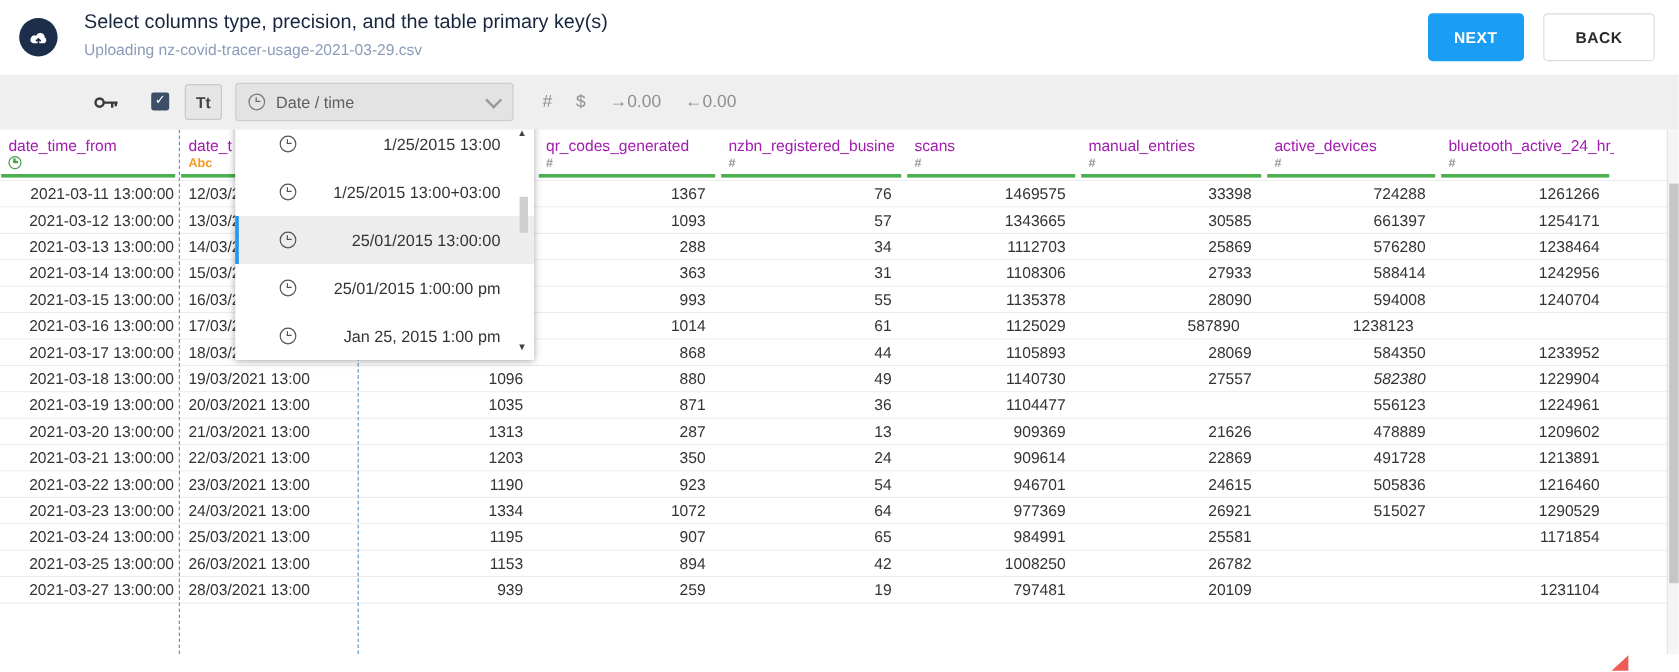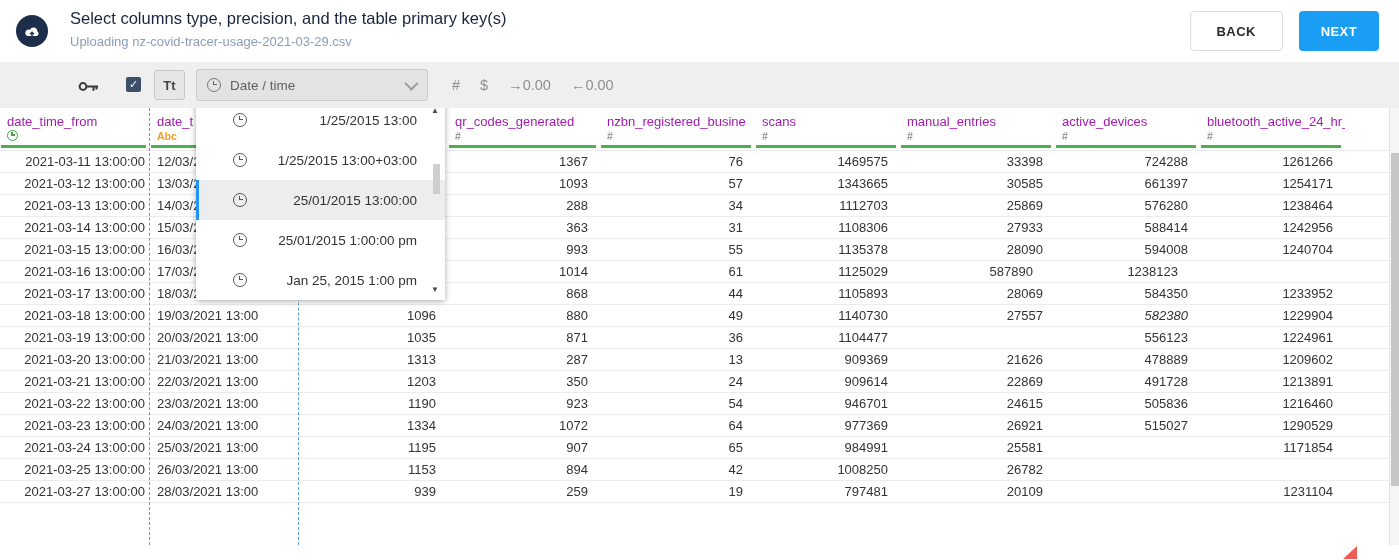--- a/index.html
+++ b/index.html
@@ -95,22 +95,22 @@
   <div class="app-header">
     <div class="upload-icon">
       <svg width="18" height="15" viewBox="0 0 24 19">
         <path d="M19 9a5 5 0 0 0-9.6-1.8A4.2 4.2 0 0 0 6 15.5h12.4A3.6 3.6 0 0 0 19 9z" fill="#ffffff"></path>
         <path d="M12 17v-6 M9.4 13.2 12 10.6 14.6 13.2" stroke="#1c2e4a" stroke-width="1.8" fill="none"></path>
       </svg>
     </div>
     <div class="page-title">Select columns type, precision, and the table primary key(s)</div>
     <div class="page-subtitle">Uploading nz-covid-tracer-usage-2021-03-29.csv</div>
     <div class="header-buttons">
+      <button class="btn btn-next">NEXT</button>
       <button class="btn btn-back">BACK</button>
-      <button class="btn btn-next">NEXT</button>
     </div>
   </div>
 
   <div class="toolbar">
     <span class="key-icon">
       <svg width="21" height="13" viewBox="0 0 21 13">
         <circle cx="5" cy="6.5" r="3.4" fill="none" stroke="#3a3a3a" stroke-width="2"></circle>
         <path d="M8.5 6.5 H20 M15.5 6.5 v4.2 M18.5 6.5 v3" stroke="#3a3a3a" stroke-width="2" fill="none"></path>
       </svg>
     </span>

